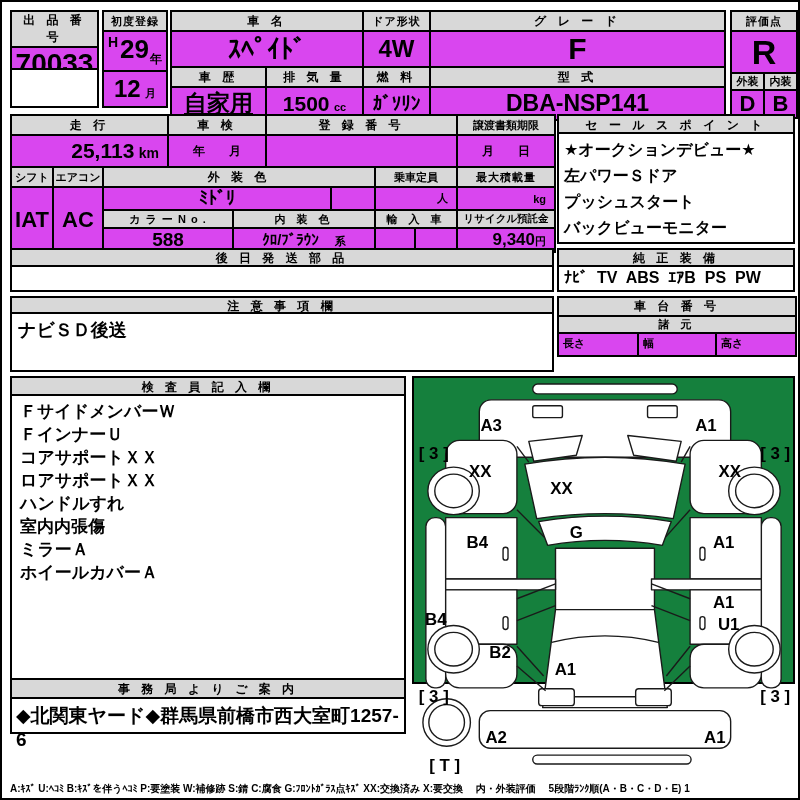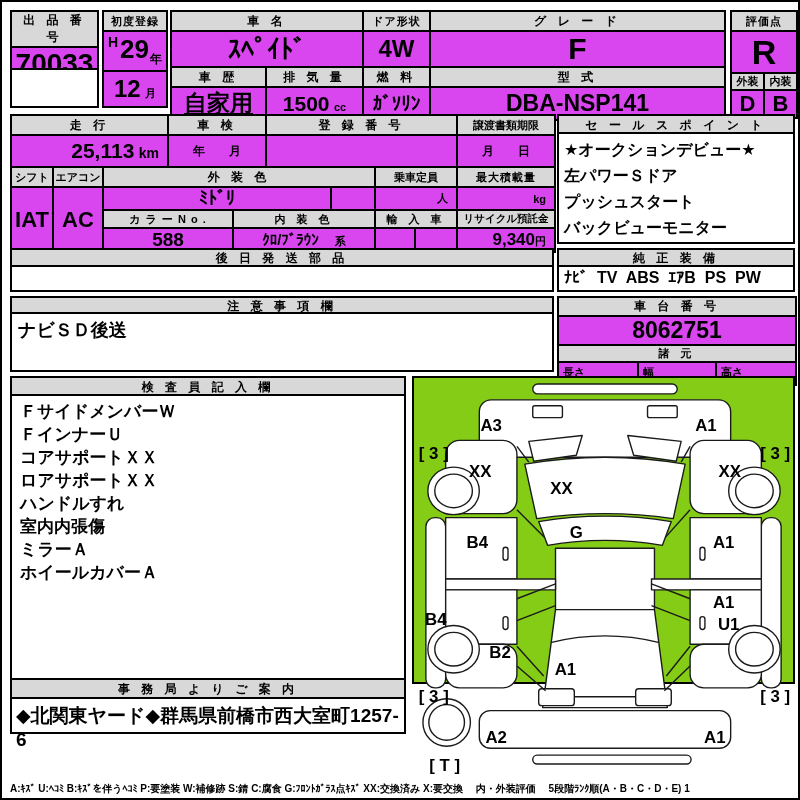--- a/index.html
+++ b/index.html
@@ -14,21 +14,21 @@
   .big{font-size:26px;}
   .med{font-size:21px;}
   .sm{font-size:12px;font-weight:700;}
   .right{text-align:right;padding-right:8px;}
   .unit{font-size:11px;font-weight:700;}
   .box{position:absolute;border:2px solid #000;background:#fff;}
   .lines{font-weight:700;font-size:16px;line-height:25px;padding:4px 8px;}
   .pre{white-space:pre;}
   #legend{position:absolute;left:8px;top:780px;width:786px;font-size:10px;font-weight:700;
           letter-spacing:0;white-space:pre;}
-  #carbox{position:absolute;left:410px;top:374px;width:383px;height:308px;border:2px solid #000;background:#84cc16;}
+  #carbox{position:absolute;left:410px;top:374px;width:383px;height:308px;border:2px solid #000;background:#15803d;}
   #carbox svg{display:block;}
   .dimcell{font-size:11px;font-weight:700;vertical-align:top;padding:2px 4px;text-align:left;}
   .eracell{position:relative;font-weight:700;}
   .era{position:absolute;left:4px;top:2px;font-size:14px;}
   .yr{position:absolute;left:16px;top:2px;font-size:26px;}
   .yunit{position:absolute;right:4px;bottom:2px;font-size:12px;}
   .mo{font-size:24px;}
 </style>
 </head>
 <body>
@@ -208,23 +208,20 @@
 
   <table style="left:555px;top:294px;width:238px;">
     <colgroup>
         <col style="width:80px">
         <col style="width:78px">
         <col style="width:80px">
       </colgroup>
     <tbody>
         <tr>
           <td class="hdr" colspan="3" style="height:16px;">車 台 番 号</td>
-        </tr>
-    <tr>
-          <td class="val" colspan="3" style="height:22px;font-size:23px;">8062751</td>
         </tr>
     <tr>
           <td class="hdr" colspan="3" style="height:13px;font-size:11px;">諸 元</td>
         </tr>
     <tr style="height:23px;">
       <td class="dimcell">長さ</td>
       <td class="dimcell">幅</td>
       <td class="dimcell">高さ</td>
     </tr>
   </tbody>

